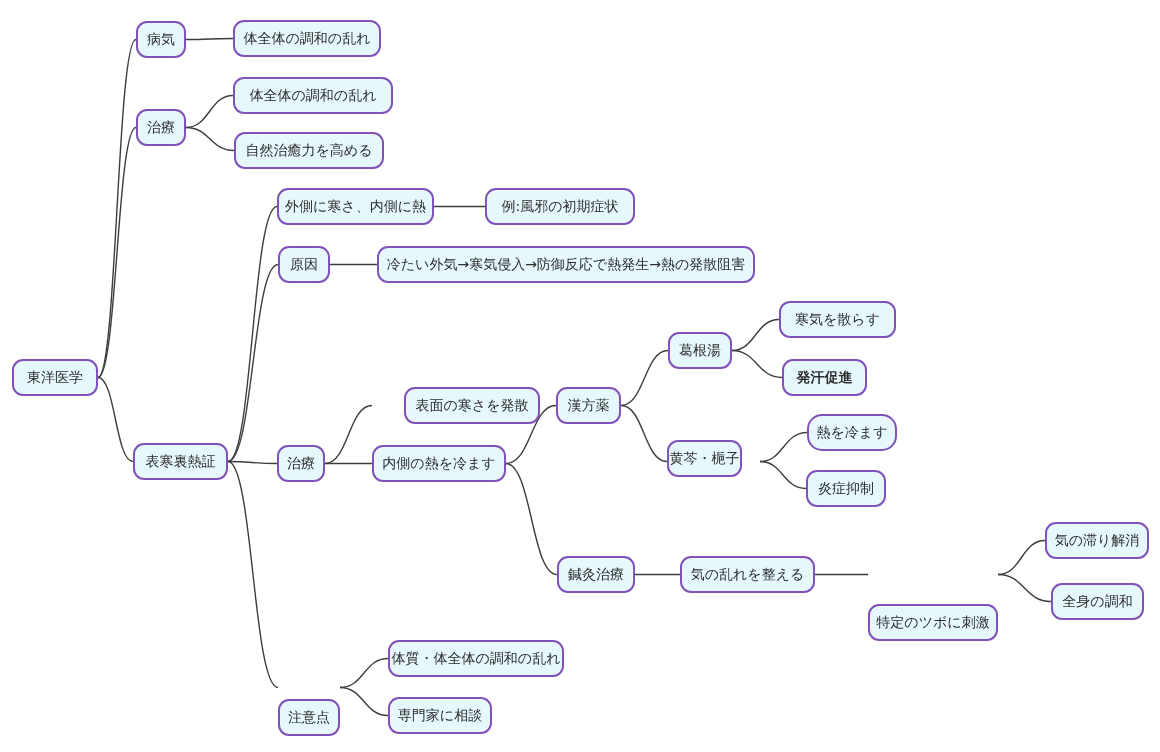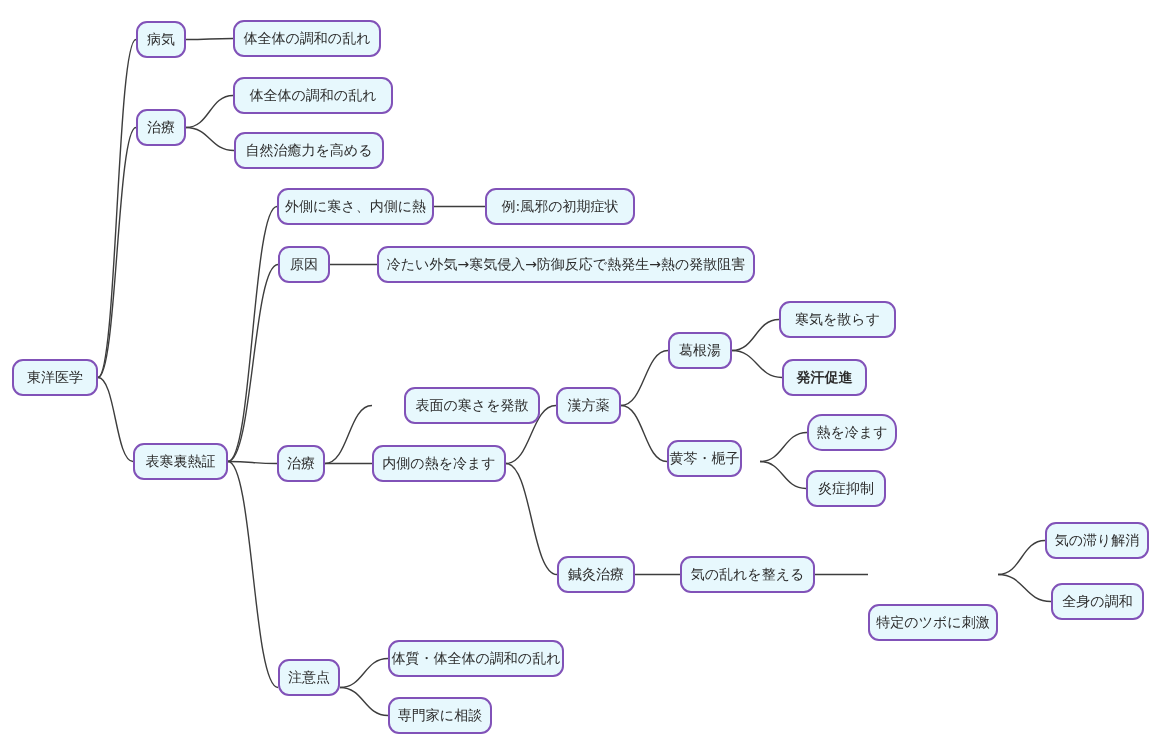--- a/index.html
+++ b/index.html
@@ -89,16 +89,16 @@
   <div class="node" style="left:779px;  top:301px; width:117px;">寒気を散らす</div>
   <div class="node" style="left:782px;  top:359px; width:85px;font-weight:bold;">発汗促進</div>
   <div class="node" style="left:667px;  top:428px; width:75px;margin-top:12px;">黄芩・梔子</div>
   <div class="node" style="left:807px;  top:414px; width:90px;border-radius:15px;">熱を冷ます</div>
   <div class="node" style="left:806px;  top:470px; width:80px;">炎症抑制</div>
   <div class="node" style="left:557px;  top:556px; width:78px;">鍼灸治療</div>
   <div class="node" style="left:680px;  top:556px; width:135px;">気の乱れを整える</div>
   <div class="node" style="left:868px;  top:556px; width:130px;margin-top:48px;">特定のツボに刺激</div>
   <div class="node" style="left:1045px; top:522px; width:104px;">気の滞り解消</div>
   <div class="node" style="left:1051px; top:583px; width:93px;">全身の調和</div>
-  <div class="node" style="left:278px;  top:659px; width:62px;">注意点</div>
+  <div class="node" style="left:278px;  top:699px; width:62px;">注意点</div>
   <div class="node" style="left:388px;  top:640px; width:176px;">体質・体全体の調和の乱れ</div>
   <div class="node" style="left:388px;  top:697px; width:104px;">専門家に相談</div>
 </div>
 
 </body></html>

